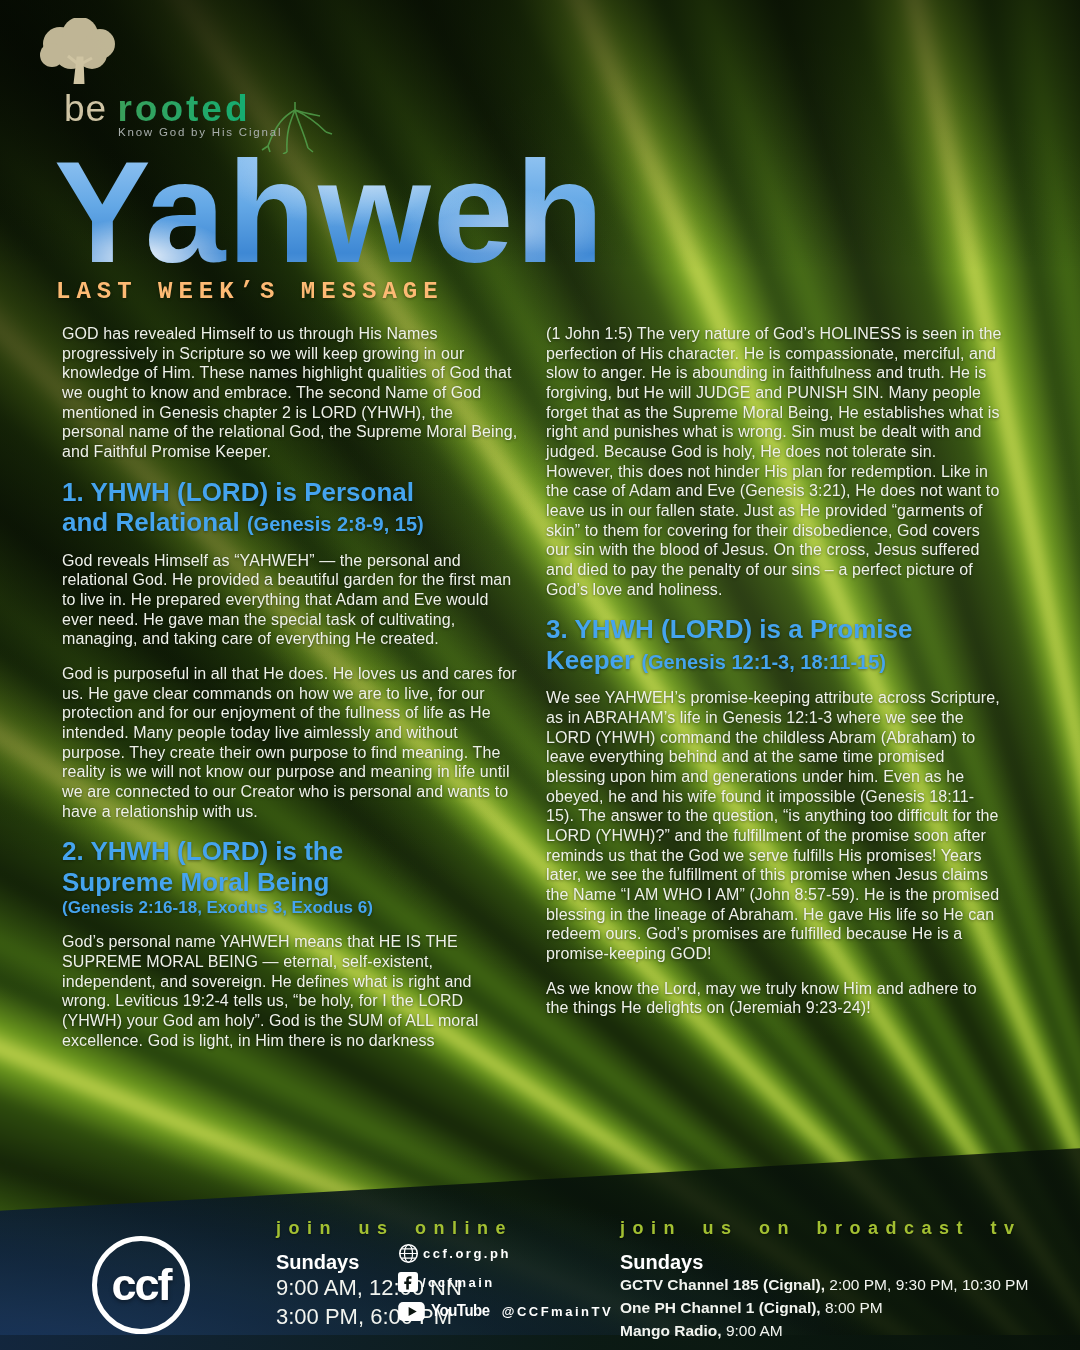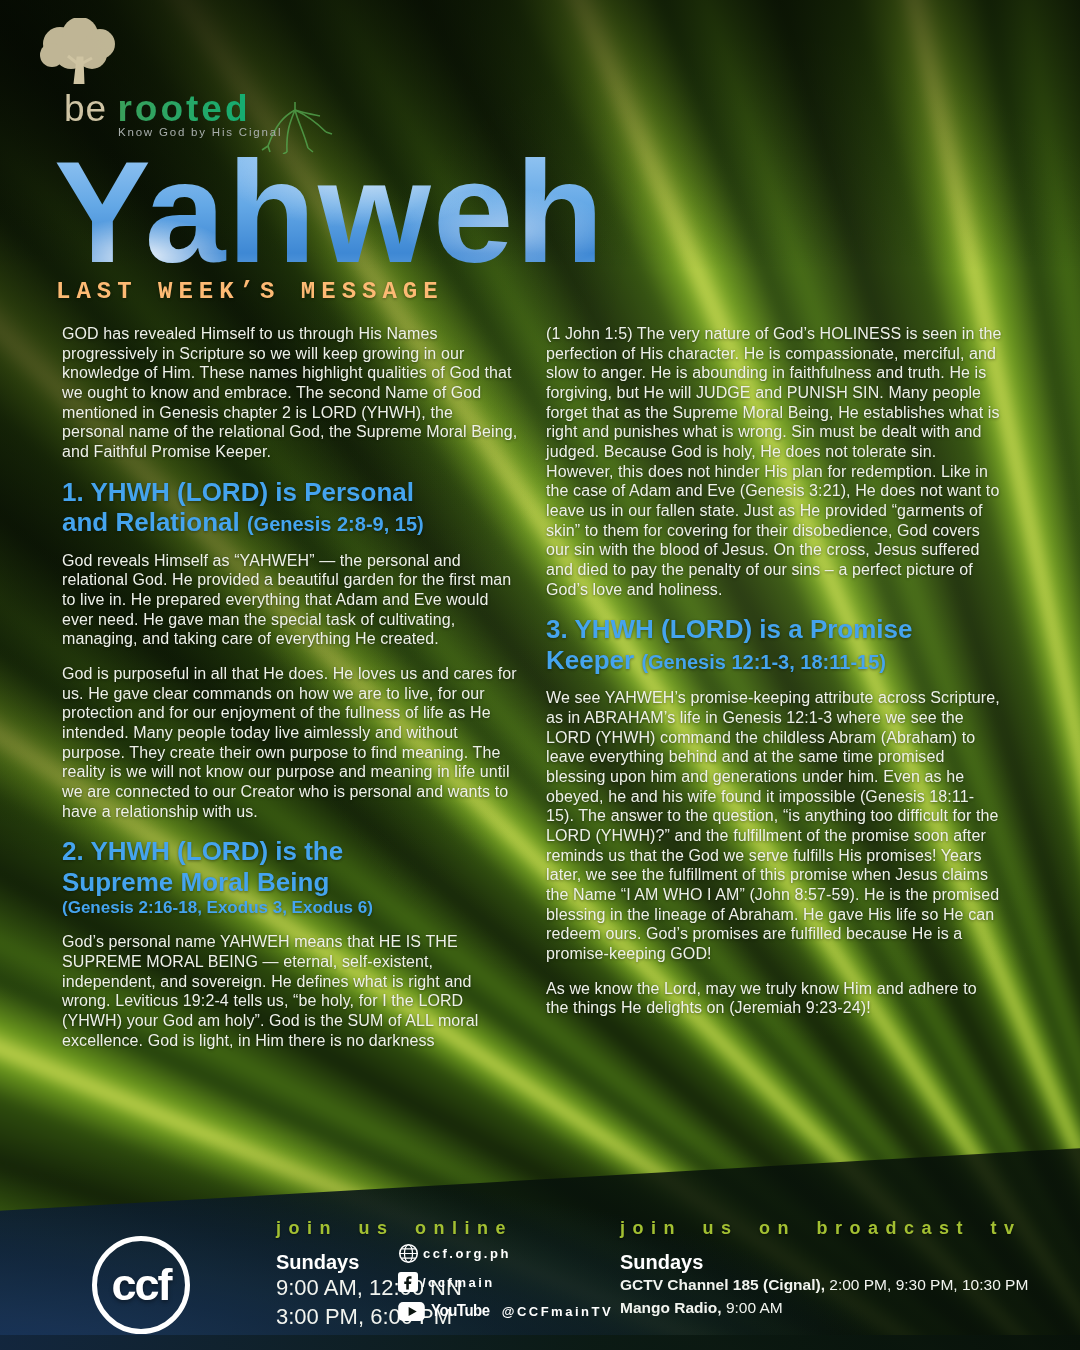--- a/index.html
+++ b/index.html
@@ -220,16 +220,17 @@
         </svg>
         <span class="yt-word">YouTube</span>
         <span class="link-label">@CCFmainTV</span>
       </div>
     </div>
 
     <div class="broadcast">
       <div class="f-heading">join us on broadcast tv</div>
       <div class="f-day">Sundays</div>
       <div class="sched"><b>GCTV Channel 185 (Cignal),</b><span> 2:00 PM, 9:30 PM, 10:30 PM</span></div>
+      <div class="sched"><b>One PH Channel 1 (Cignal),</b><span> 8:00 PM</span></div>
       <div class="sched"><b>Mango Radio,</b><span> 9:00 AM</span></div>
     </div>
   </div>
 </div>
 
 </body></html>

